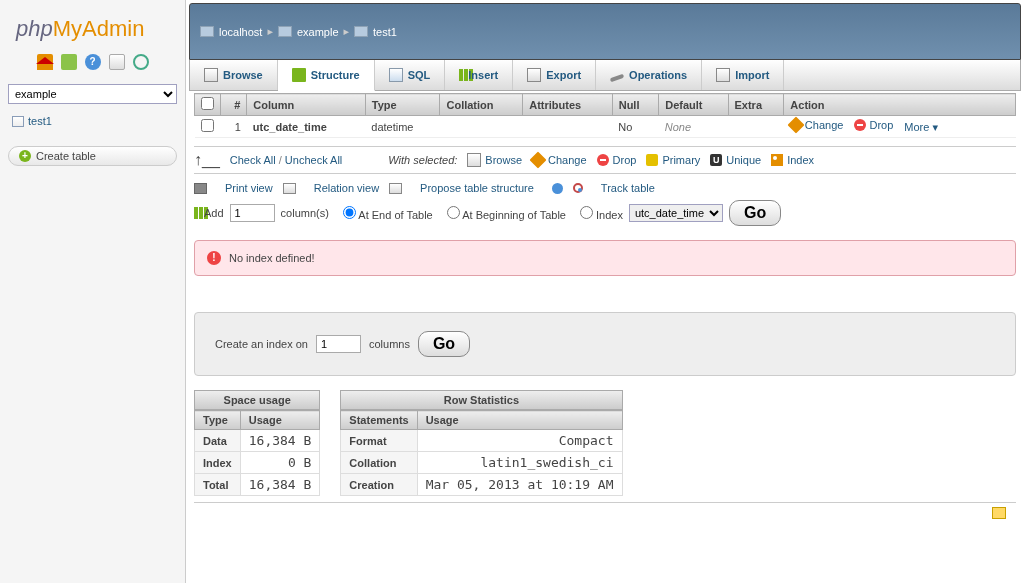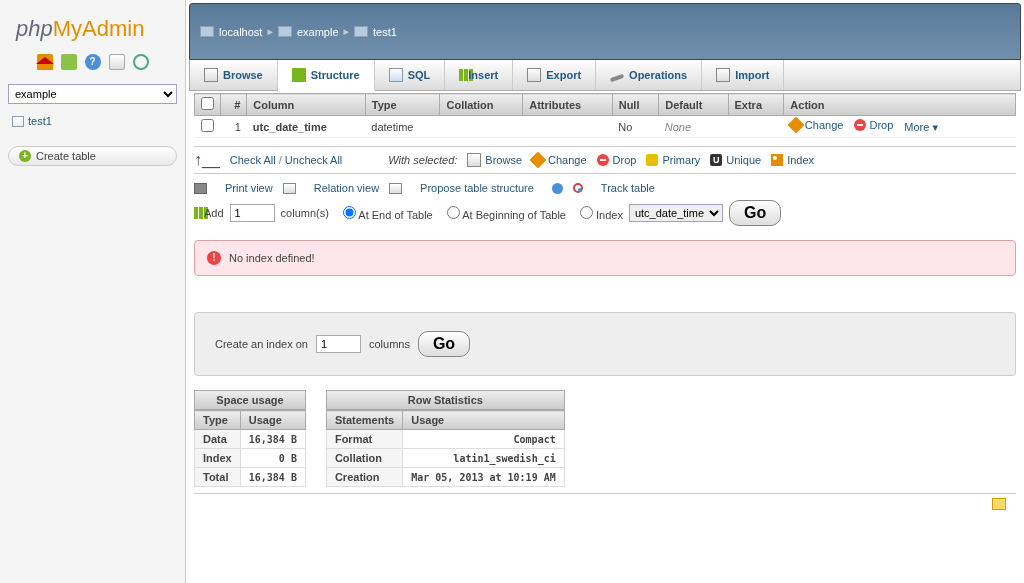--- a/index.html
+++ b/index.html
@@ -76,21 +76,21 @@
 .go-btn { background: linear-gradient(#fff,#ddd); border: 1px solid #888; border-radius: 10px; padding: 3px 14px; cursor: pointer; font-weight: bold; font-size: 16px; }
 .warning { background: #ffe6ea; border: 1px solid #e0a0a8; border-radius: 4px; padding: 10px 12px; margin: 14px 0; display: flex; align-items: center; gap: 8px; }
 .warn-ico { width: 14px; height: 14px; background: #e44; border-radius: 50%; color: #fff; text-align: center; font-weight: bold; line-height: 14px; font-size: 10px; }
 .panel { background: #eee; border: 1px solid #ccc; border-radius: 4px; padding: 18px 20px; margin: 36px 0 14px; display: flex; align-items: center; gap: 8px; }
 .stats { display: flex; gap: 20px; margin-top: 10px; }
 .statbl { border-collapse: collapse; font-size: 11px; }
 .statbl caption { background: linear-gradient(#eee,#ccc); border: 1px solid #aaa; padding: 3px 10px; font-weight: bold; }
 .statbl th { background: linear-gradient(#eee,#ccc); border: 1px solid #aaa; padding: 3px 8px; text-align: left; }
 .statbl td { padding: 3px 8px; border: 1px solid #ddd; }
 .statbl .thh { font-weight: bold; background: #f5f5f5; }
-.statbl .mono { font-family: monospace; font-size: 10px; font-weight: bold; }
+.statbl .mono { font-family: monospace; font-size: 13px; }
 .statbl .r { text-align: right; }
 .footer { text-align: right; padding: 4px 10px; border-top: 1px solid #ccc; margin-top: 6px; }
 .footer .book { width: 14px; height: 12px; background: #ffd966; border: 1px solid #c9a000; display: inline-block; }
 </style>
 </head>
 <body>
 
 <div class="container">
   <div class="sidebar">
     <div class="logo">

